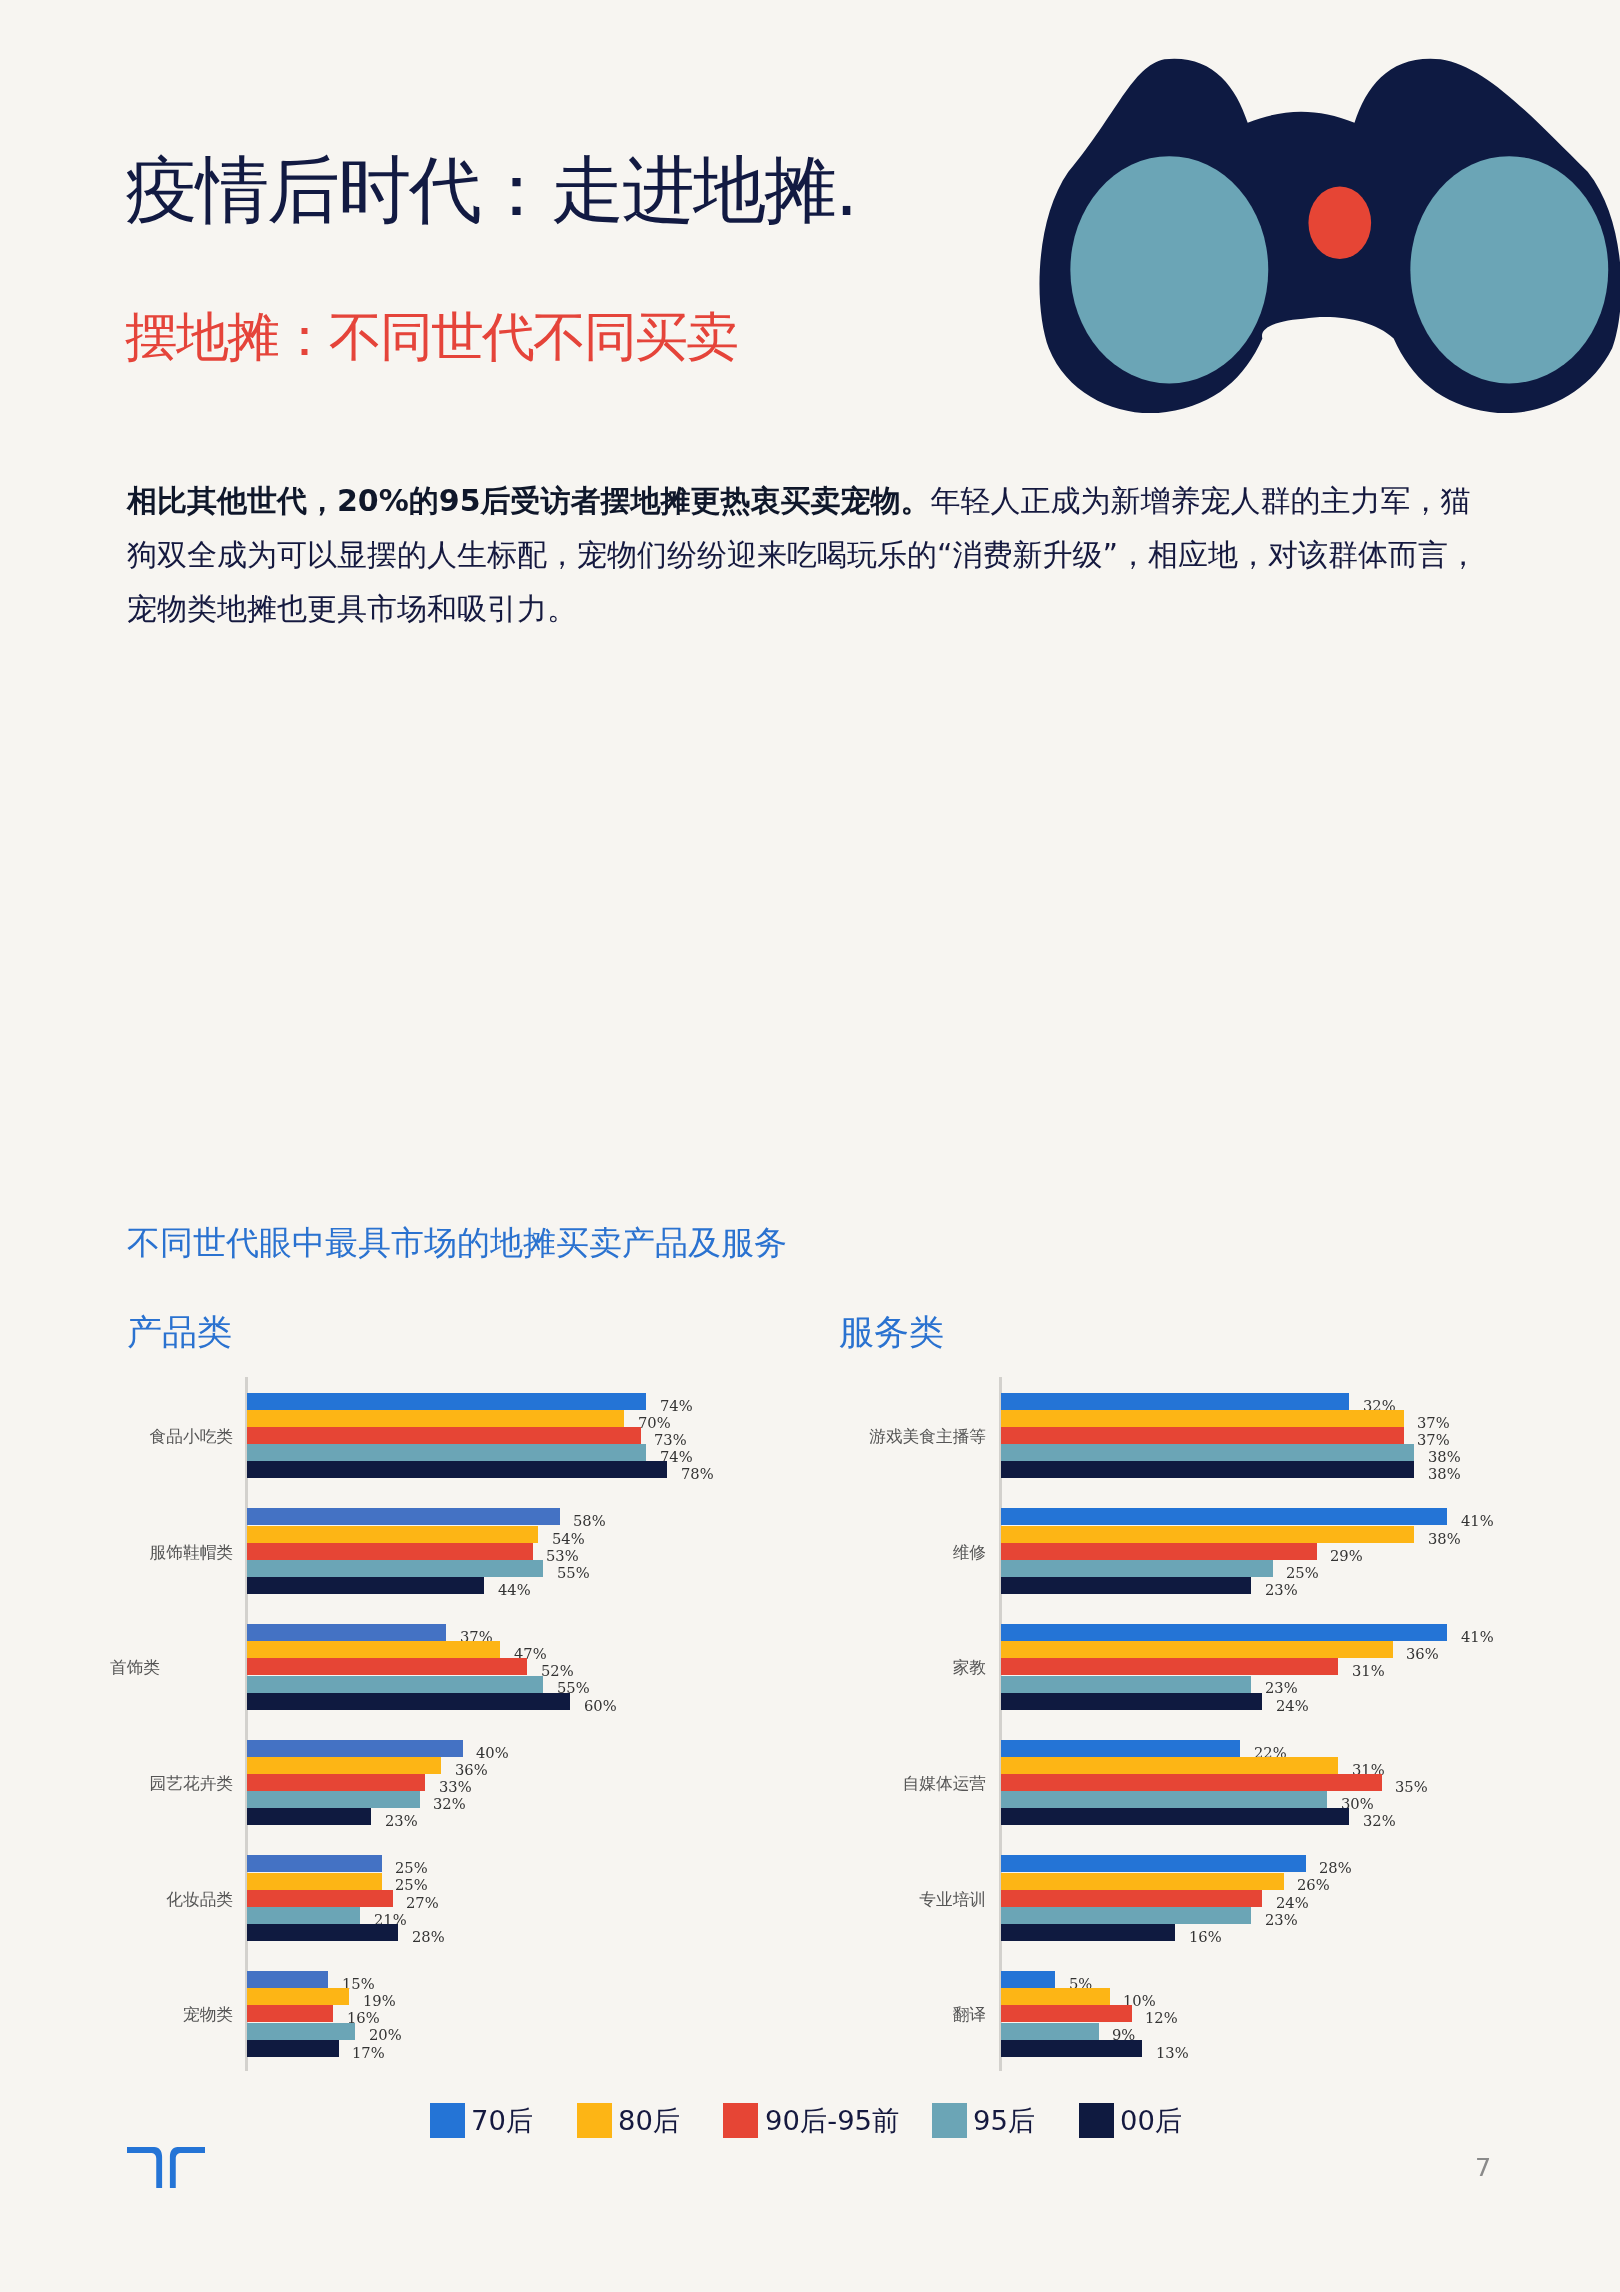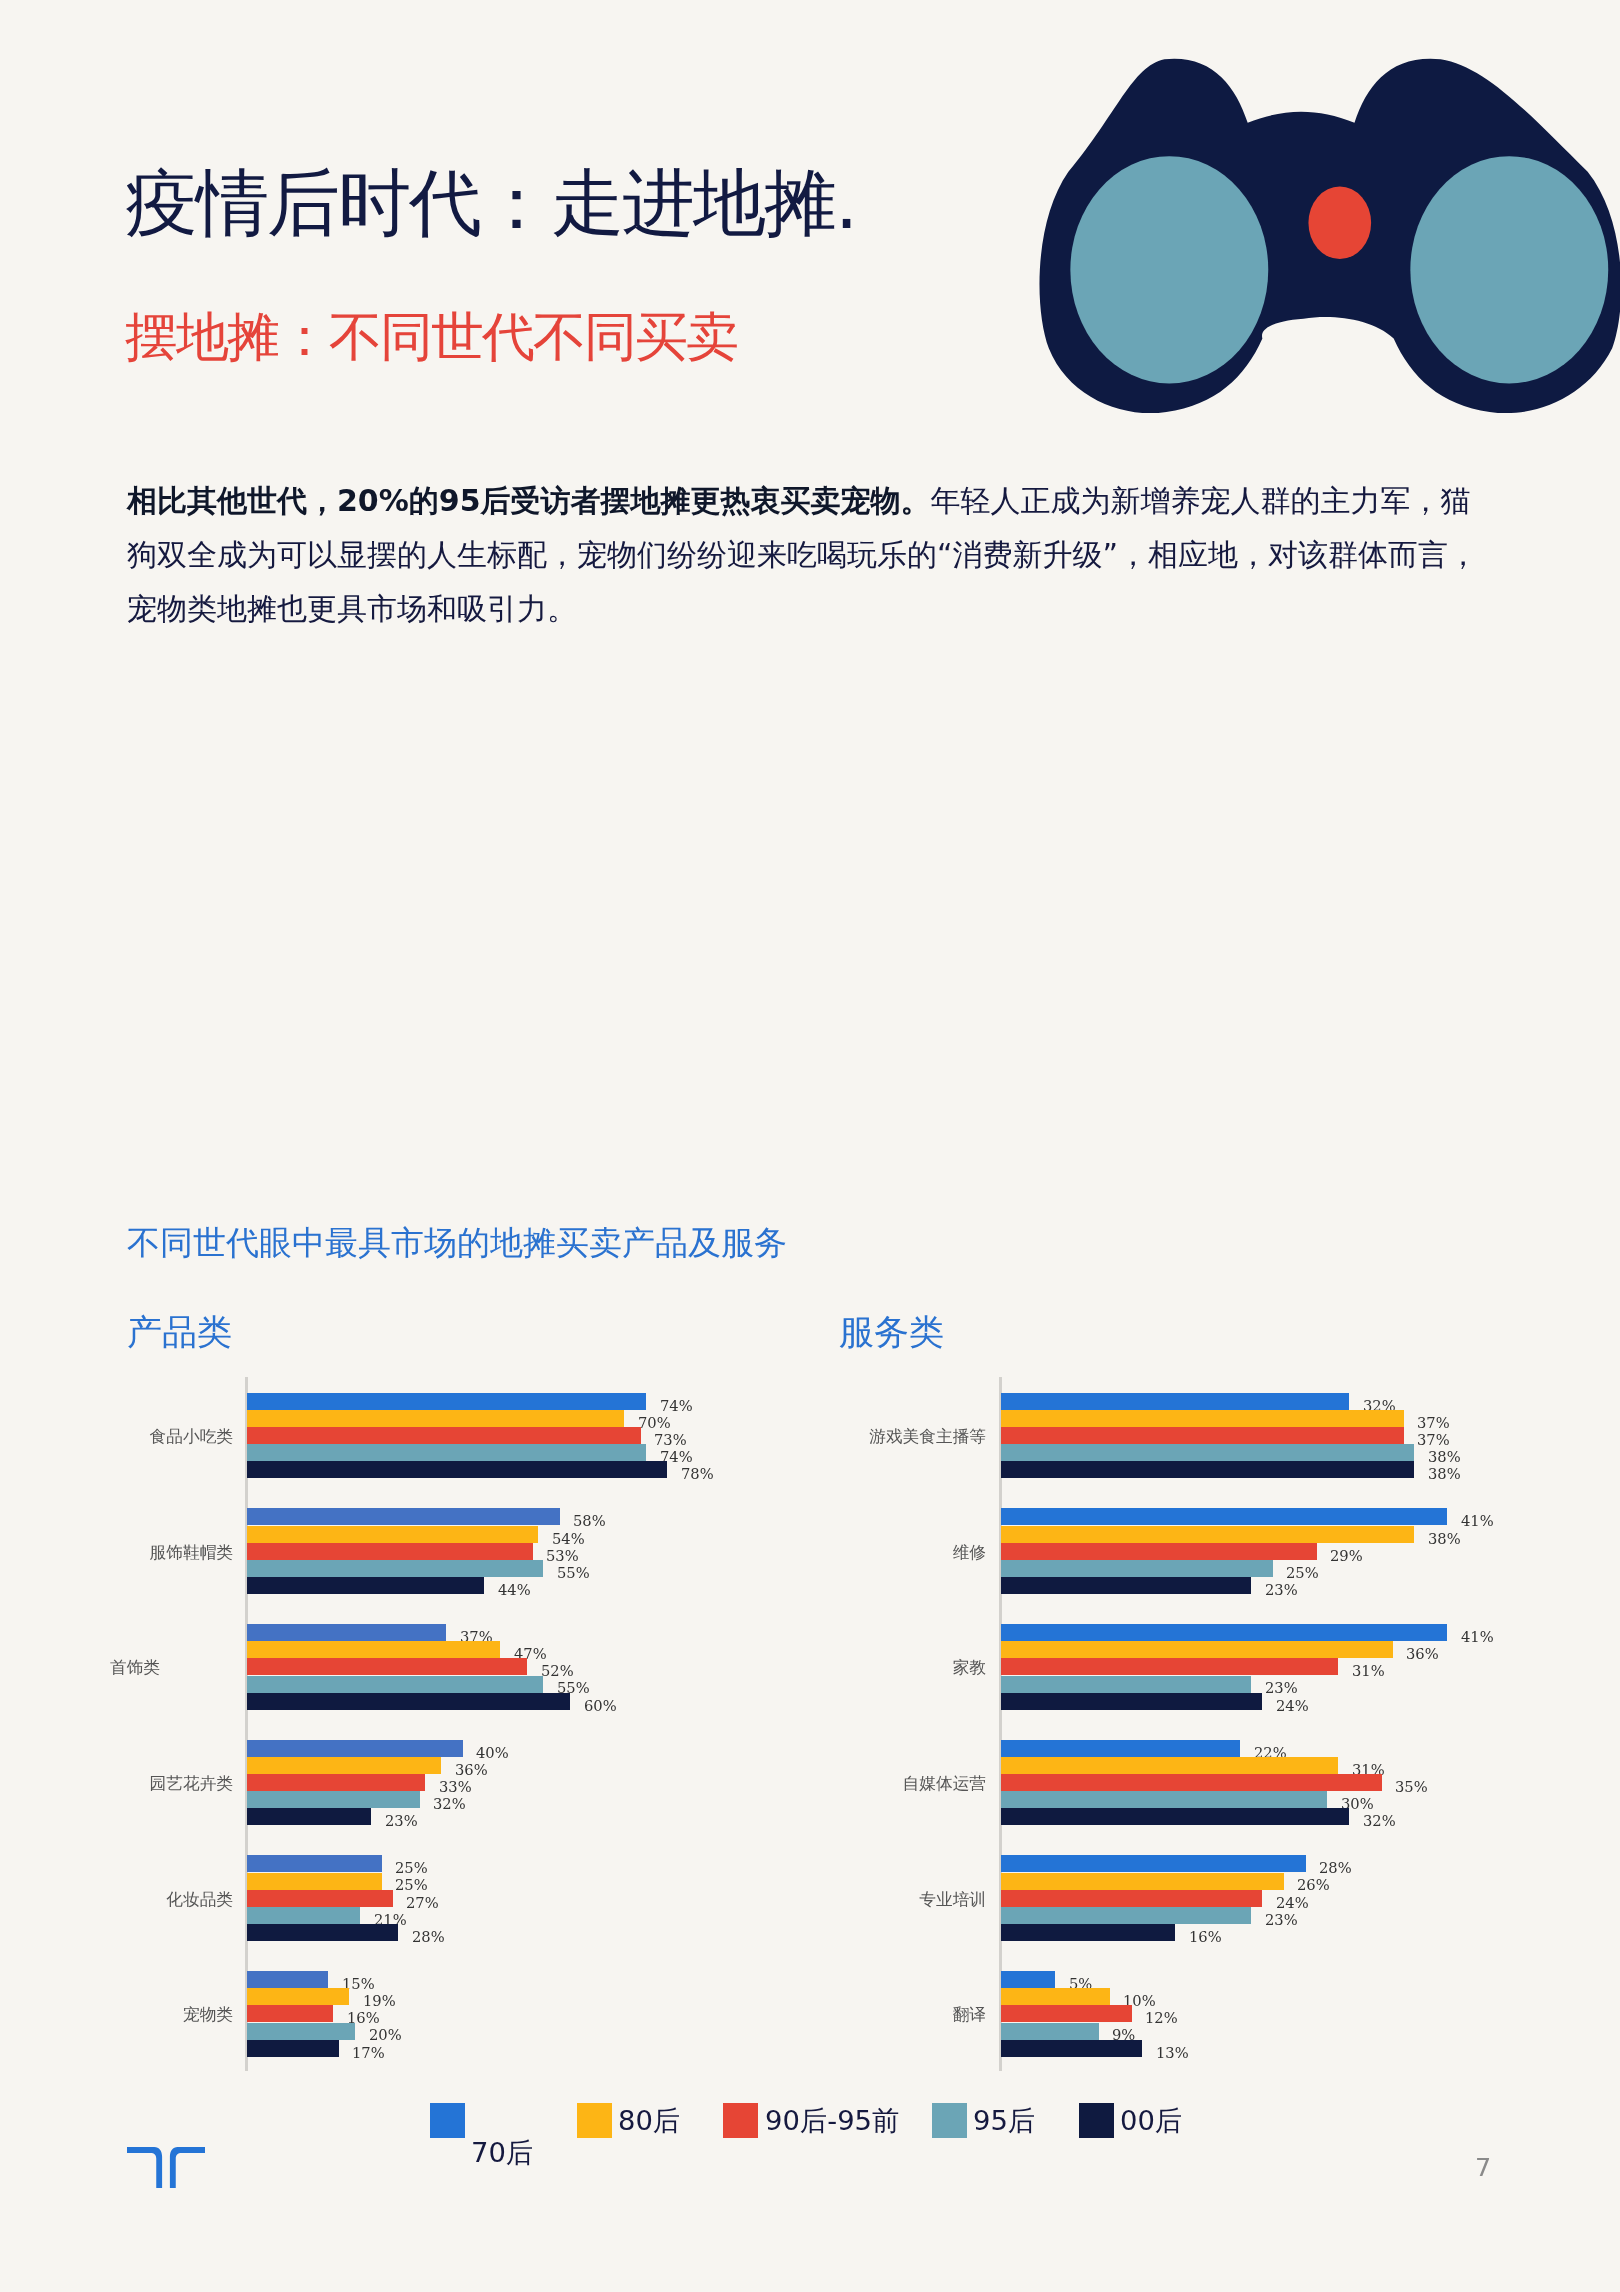--- a/index.html
+++ b/index.html
@@ -1,19 +1,19 @@
 <!DOCTYPE html>
 <html><head>
 <meta charset="utf-8">
 <style>
   html, body { margin:0; padding:0; }
   body { width:1620px; height:2293px; background:#f7f5f1; position:relative; overflow:hidden;
          font-family:"DejaVu Sans","Liberation Sans",sans-serif; color:#15193f; }
   .abs { position:absolute; }
-  #title { left:125px; top:155px; font-size:73px; color:#121a42; letter-spacing:-2px; white-space:nowrap; }
+  #title { left:125px; top:142px; font-size:73px; color:#121a42; letter-spacing:-2px; white-space:nowrap; }
   #subtitle { left:125px; top:302px; font-size:53px; color:#e5443a; letter-spacing:-2px; white-space:nowrap; }
   #binoculars { left:1039px; top:54px; width:581px; height:365px; }
   #body { left:127px; top:474px; width:1372px; font-size:30px; line-height:54px; color:#15193f; }
   #body p { margin:0; }
   .hl { color:#0f172a;font-weight:bold; }
   #chart-title { left:127px; top:1221px; font-size:33px; color:#2a72d0; white-space:nowrap; }
   .panel-title { top:1309px; font-size:35px; color:#2a72d0; white-space:nowrap; }
   .axis { width:2.9px; background:#d3d1cd; }
   .bar { height:17px; }
   .val { font-family:"DejaVu Serif","Liberation Serif",serif; font-size:14.7px; color:#333; white-space:nowrap; line-height:17px; }
@@ -177,21 +177,21 @@
     <div class="abs bar" style="background: rgb(230, 69, 53); left: 1001px; top: 2005px; width: 131px;"></div>
     <div class="abs val" style="left: 1145px; top: 2009px;">12%</div>
     <div class="abs bar" style="background: rgb(107, 165, 182); left: 1001px; top: 2023px; width: 98px;"></div>
     <div class="abs val" style="left: 1112px; top: 2026px;">9%</div>
     <div class="abs bar" style="background: rgb(15, 26, 64); left: 1001px; top: 2040px; width: 141px;"></div>
     <div class="abs val" style="left: 1156px; top: 2044px;">13%</div>
   </div>
 
 <div id="legend">
     <div class="abs legend-sq" style="left: 430px; top: 2103px; background: rgb(36, 116, 214);"></div>
-    <div class="abs legend-txt" style="left: 471px; top: 2103px; margin-top: 32px;">70后</div>
+    <div class="abs legend-txt" style="left: 471px; top: 2103px;">70后</div>
     <div class="abs legend-sq" style="left: 577px; top: 2103px; background: rgb(253, 181, 21);"></div>
     <div class="abs legend-txt" style="left: 618px; top: 2103px;">80后</div>
     <div class="abs legend-sq" style="left: 723px; top: 2103px; background: rgb(230, 69, 53);"></div>
     <div class="abs legend-txt" style="left: 765px; top: 2103px;">90后-95前</div>
     <div class="abs legend-sq" style="left: 932px; top: 2103px; background: rgb(107, 165, 182);"></div>
     <div class="abs legend-txt" style="left: 973px; top: 2103px;">95后</div>
     <div class="abs legend-sq" style="left: 1079px; top: 2103px; background: rgb(15, 26, 64);"></div>
     <div class="abs legend-txt" style="left: 1120px; top: 2103px;">00后</div>
   </div>
 

